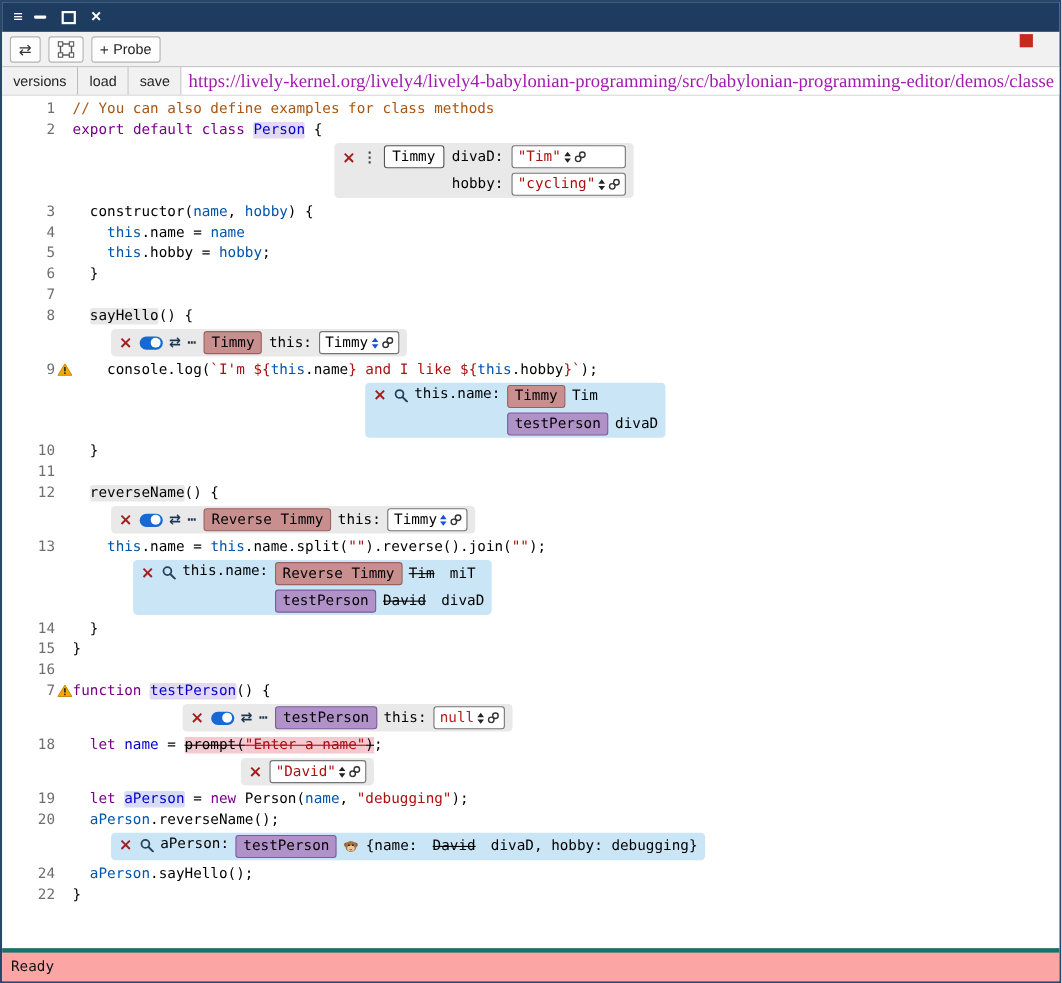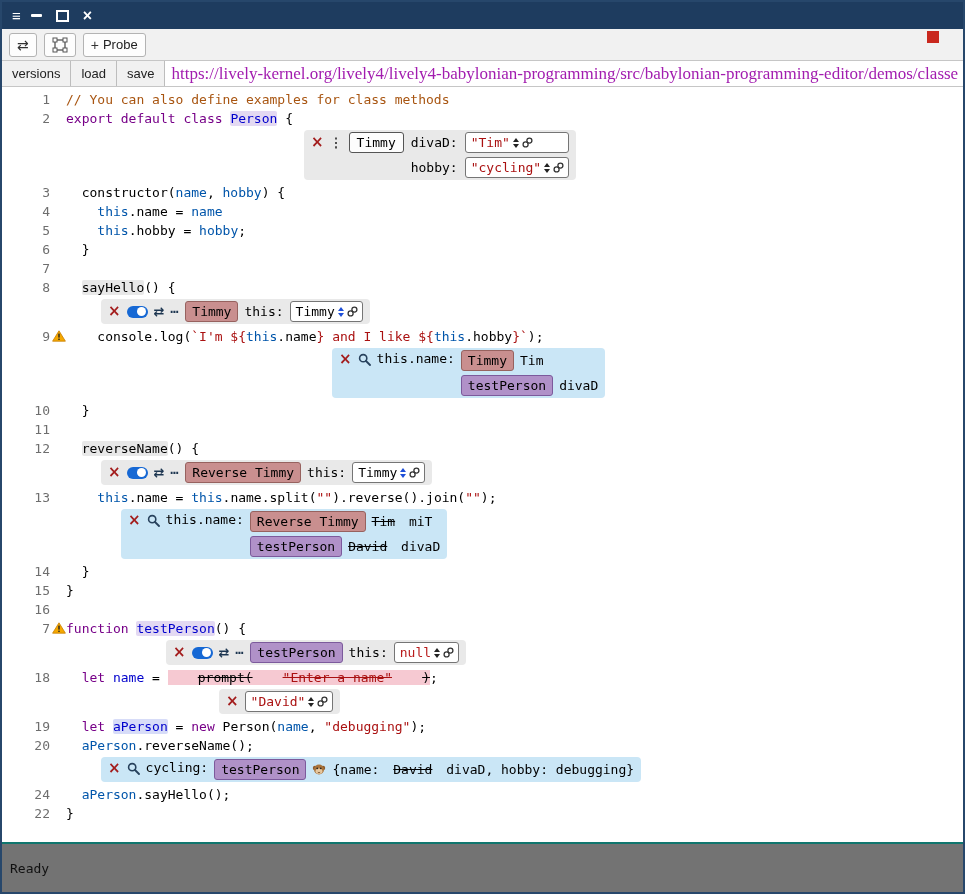--- a/index.html
+++ b/index.html
@@ -29,21 +29,21 @@
   .code{white-space:pre;}
   .seg{white-space:pre;}
   .seg.com{color:#a85511;}
   .seg.kw{color:#770088;text-align:center;}
   .seg.def{color:#0000cc;margin-top:41px;}
   .seg.v2{color:#0055aa;}
   .seg.str{color:#aa1111;}
   .seg.hl-lav{background:#e3d9f2;border-radius:2px;}
   .seg.hl-gray{background:#e8e8e8;border-radius:2px;}
   .seg.hl-blue{background:#d7dcf8;border-radius:2px;}
-  .seg.strike{background:#f6c9d2;text-decoration:line-through;padding-left:30px;}
+  .seg.strike{background:#f6c9d2;text-decoration:line-through;}
   
   .wrow{margin:2px 0 3px;}
   .wslot{padding-left:10px;}
   .widget{display:inline-flex;align-items:center;gap:6px;border-radius:4px;padding:2px 7px;font:13px "DejaVu Sans Mono",monospace;}
   .widget.ex{background:var(--example_bg,#e9e9e9);}
   .widget.exdef{align-items:flex-start;}
   .widget.probe{background:var(--probe_bg,#cae6f6);align-items:flex-start;}
   .widget.probe > .ic-close{margin-top:2px;}
   .widget.probe > .ic-svg{margin-top:3px;}
   .widget.probe > .plabel{margin-top:1px;}
@@ -66,21 +66,21 @@
   .ic-drag{color:#444;font-weight:bold;cursor:grab;}
   .ic-swap{color:#1c3550;font-weight:bold;font-family:"DejaVu Sans",sans-serif;cursor:pointer;}
   .ic-more{color:#1c3550;font-weight:bold;letter-spacing:1px;cursor:pointer;}
   .ic-svg{display:inline-flex;align-items:center;}
   .toggle{width:21px;height:12px;border-radius:7px;background:var(--toggle_blue,#1668d4);position:relative;display:inline-block;cursor:pointer;}
   .toggle .knob{position:absolute;right:1.5px;top:1.5px;width:9px;height:9px;border-radius:50%;background:#fff;}
   .plabel{white-space:pre;}
   .pval{white-space:pre;}
   .pstrike{text-decoration:line-through;}
   
-  .statusbar{flex:0 0 24px;background:#737373;border-top:2px solid #0f766e;display:flex;align-items:center;padding:12px 8px;font:13px "DejaVu Sans Mono",monospace;color:#111;}
+  .statusbar{flex:0 0 24px;background:#fca5a5;border-top:4px solid #0f766e;display:flex;align-items:center;padding:1px 8px;font:13px "DejaVu Sans Mono",monospace;color:#111;}
 </style>
 </head>
 <body>
 
 <div class="window">
 
   <div class="titlebar">
     <span class="menu-glyph">≡</span>
     <span class="winctl">
       <span>
@@ -404,21 +404,21 @@
       <div class="row wrow">
         <div class="gutter"><span class="num"></span></div>
         <div class="wslot"><div class="widget probe" style="margin-left: 25px;">
             <span class="ic-close">×</span>
             <span class="ic-svg">
               <svg width="13" height="13" viewBox="0 0 13 13">
                 <circle cx="5.2" cy="5.2" r="3.6" fill="none" stroke="#27415c" stroke-width="1.6"></circle>
                 <line x1="8" y1="8" x2="12" y2="12" stroke="#27415c" stroke-width="1.8" stroke-linecap="round"></line>
               </svg>
             </span>
-            <span class="plabel">cycling:</span>
+            <span class="plabel">aPerson:</span>
             <span class="presults">
               <span class="presrow">
                 <span class="badge purple">testPerson</span>
                 <span class="ic-svg">
                   <svg width="14" height="13" viewBox="0 0 14 13">
                     <circle cx="3" cy="5" r="2.2" fill="#8d5a2b"></circle>
                     <circle cx="11" cy="5" r="2.2" fill="#8d5a2b"></circle>
                     <circle cx="7" cy="6.5" r="5" fill="#a9743c"></circle>
                     <ellipse cx="7" cy="8.2" rx="3.4" ry="2.6" fill="#e8c9a0"></ellipse>
                     <circle cx="5.2" cy="5.4" r="0.8" fill="#222"></circle>

